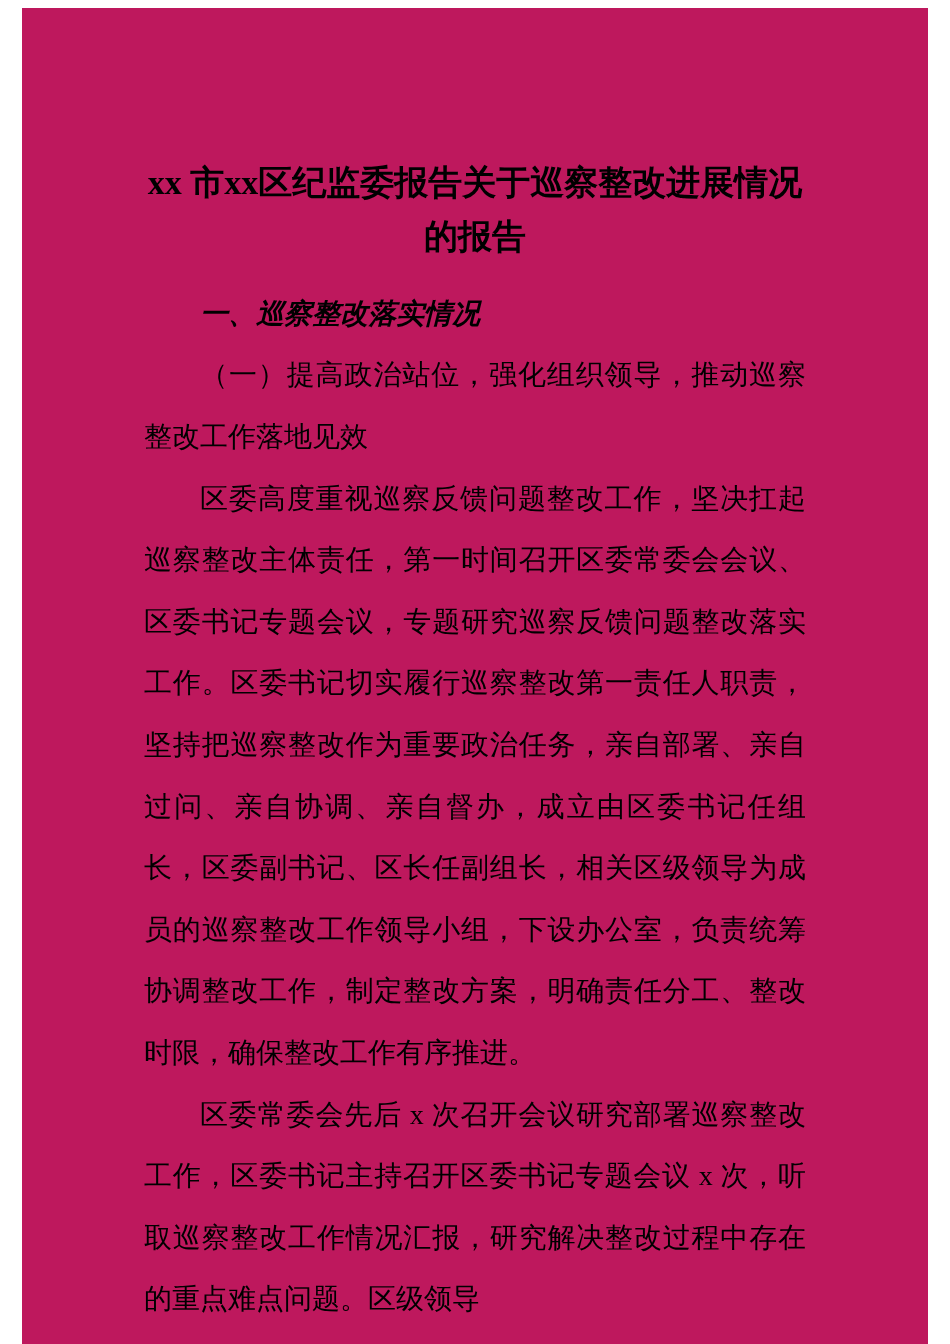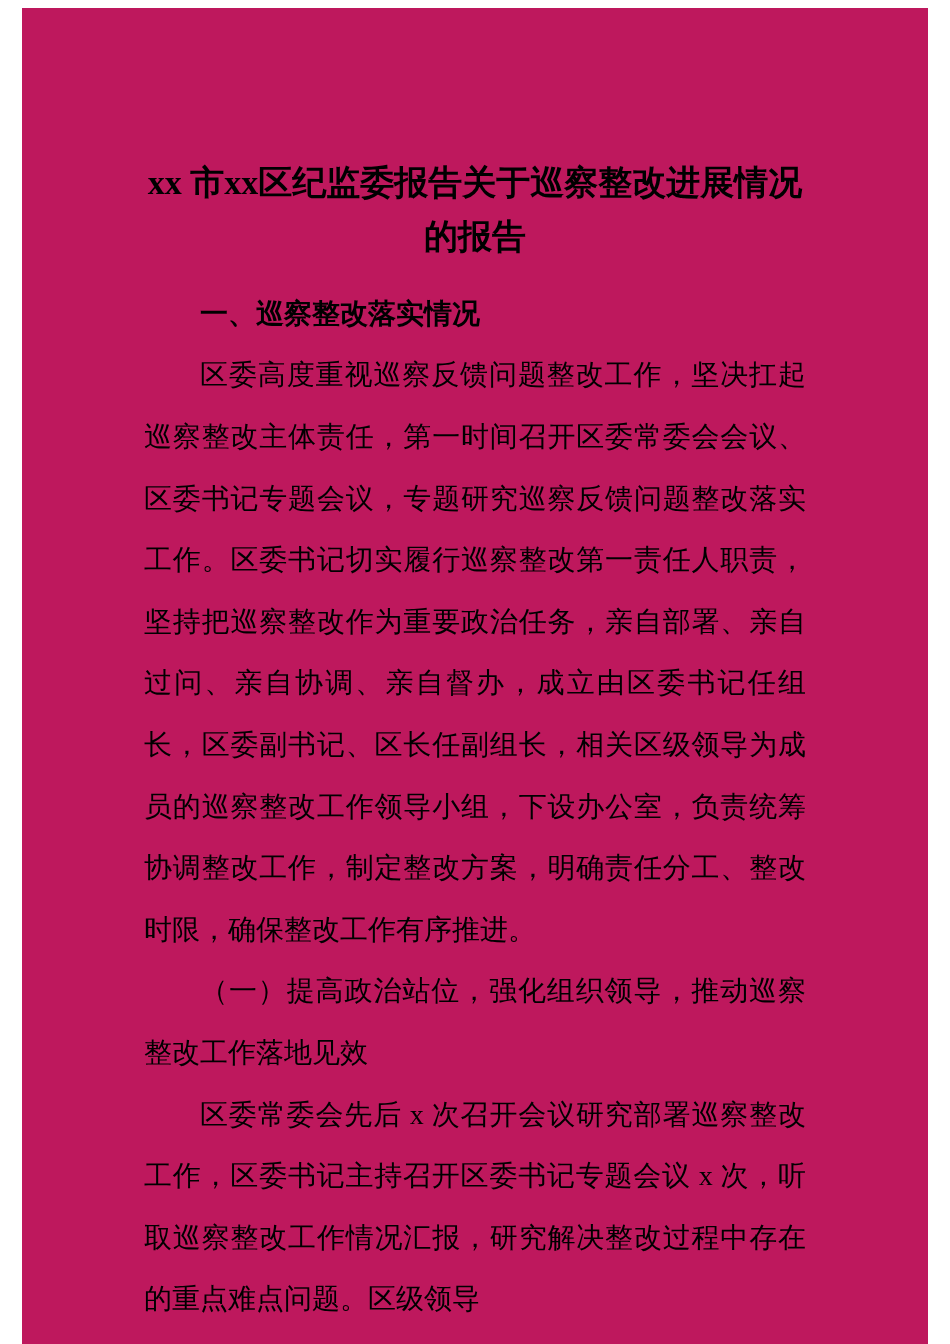--- a/index.html
+++ b/index.html
@@ -31,32 +31,33 @@
     font-size: 28px;
     line-height: 2.2;
     text-align: justify;
     text-justify: inter-ideograph;
     margin: 0;
     text-indent: 2em;
   }
   .heading1 {
     font-weight: bold;
     font-family: "Liberation Sans", "DejaVu Sans", sans-serif;
+    font-style: italic;
   }
   .heading2 {
     font-weight: normal;
   }
 </style>
 </head>
 <body>
 
 <div class="page">
   <h1 class="doc-title">xx 市xx区纪监委报告关于巡察整改进展情况的报告</h1>
 
 
   <p class="para heading1">一、巡察整改落实情况</p>
 
+  <p class="para heading2">（一）提高政治站位，强化组织领导，推动巡察整改工作落地见效</p>
+
   <p class="para">区委高度重视巡察反馈问题整改工作，坚决扛起巡察整改主体责任，第一时间召开区委常委会会议、区委书记专题会议，专题研究巡察反馈问题整改落实工作。区委书记切实履行巡察整改第一责任人职责，坚持把巡察整改作为重要政治任务，亲自部署、亲自过问、亲自协调、亲自督办，成立由区委书记任组长，区委副书记、区长任副组长，相关区级领导为成员的巡察整改工作领导小组，下设办公室，负责统筹协调整改工作，制定整改方案，明确责任分工、整改时限，确保整改工作有序推进。</p>
-
-  <p class="para heading2">（一）提高政治站位，强化组织领导，推动巡察整改工作落地见效</p>
 
   <p class="para">区委常委会先后 x 次召开会议研究部署巡察整改工作，区委书记主持召开区委书记专题会议 x 次，听取巡察整改工作情况汇报，研究解决整改过程中存在的重点难点问题。区级领导</p>
 </div>
 
 </body></html>

